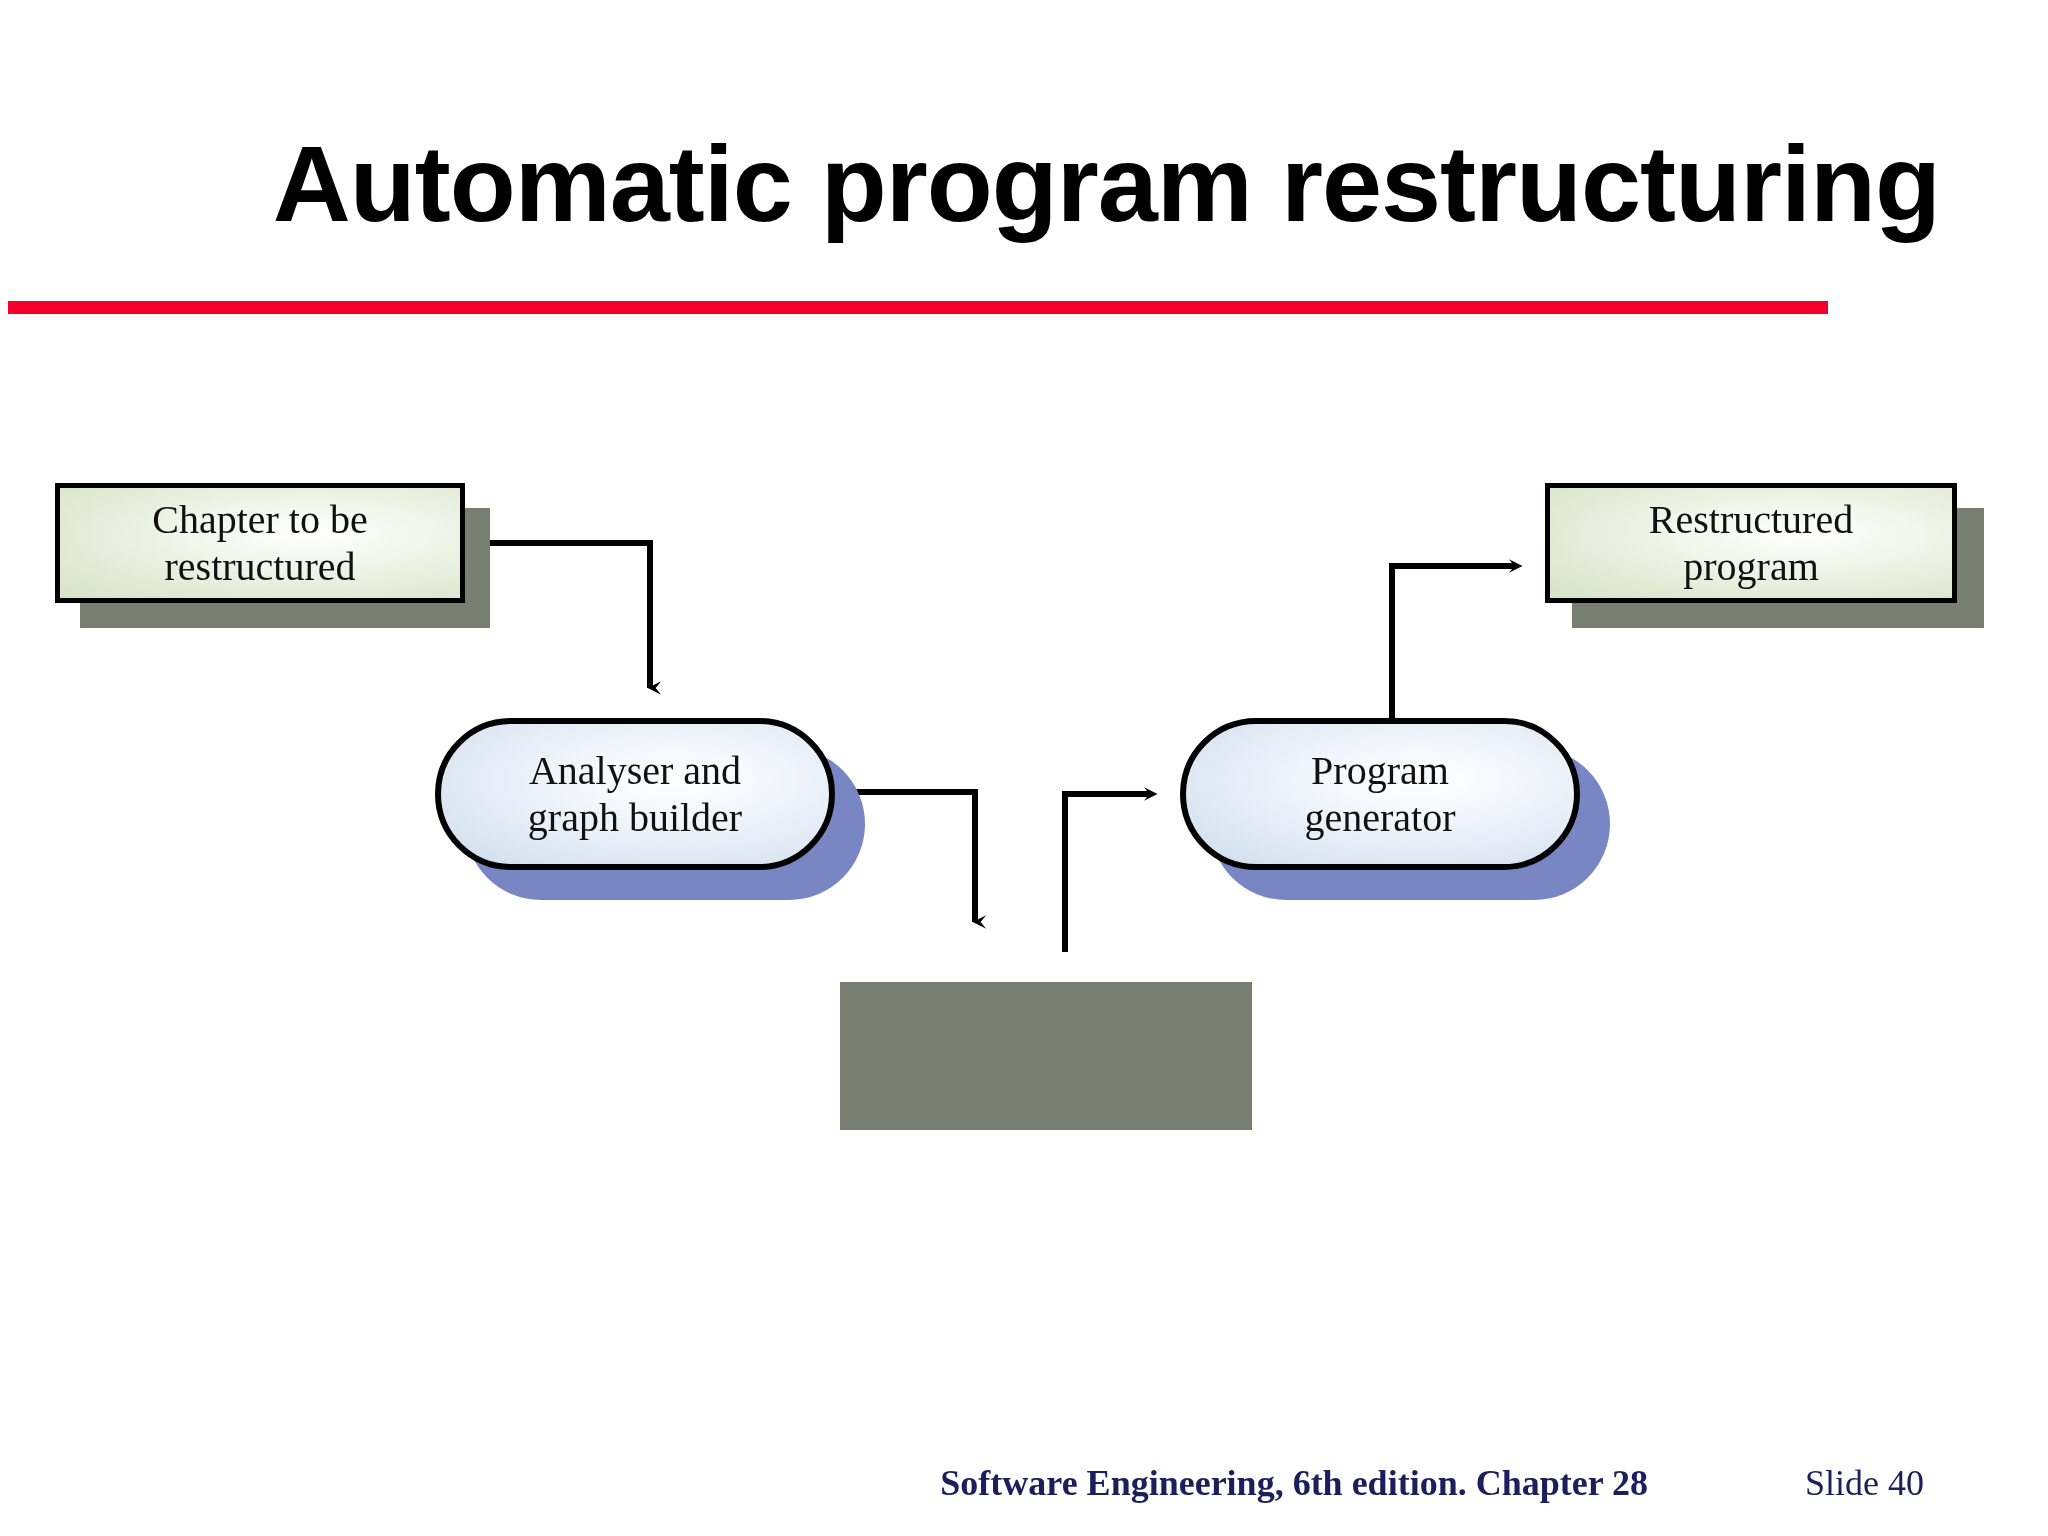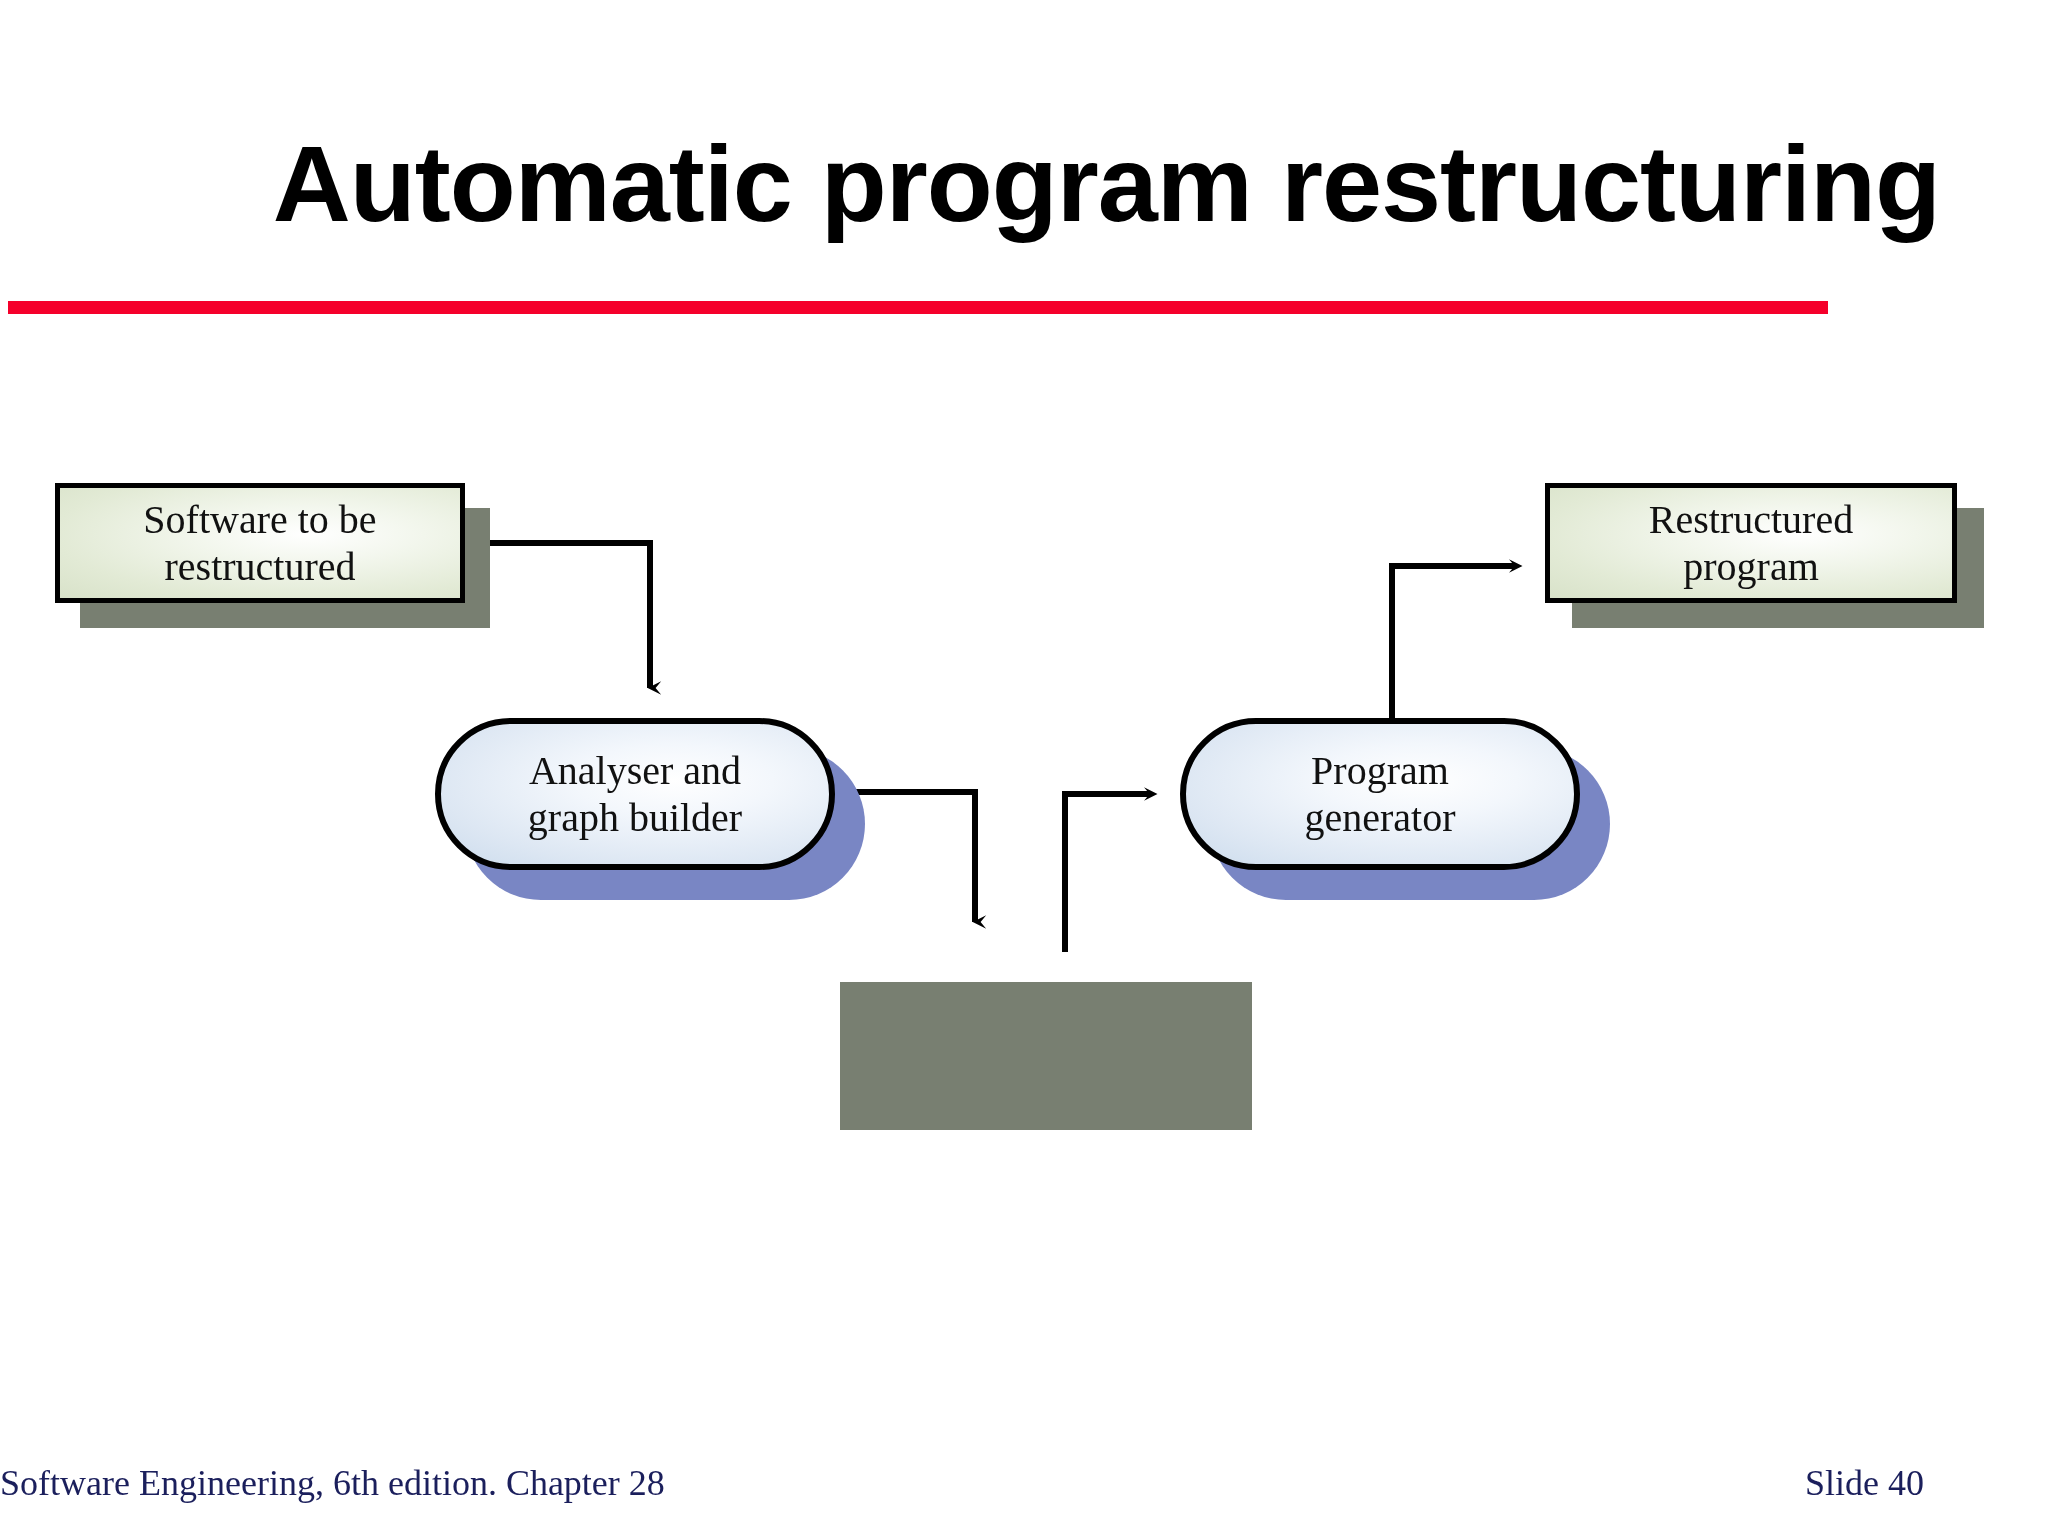--- a/index.html
+++ b/index.html
@@ -83,21 +83,21 @@
   
   .footer-text {
     position: absolute;
     top: 1462px;
     font-family: "Liberation Serif", serif;
     font-size: 36px;
     color: #1b1f5c;
     white-space: nowrap;
   }
   #footer-left   { left: 110px; }
-  #footer-center { left: 0; width: 1648px; text-align: left; }
+  #footer-center { left: 0; width: 1648px; text-align: right; font-weight: bold; }
   #footer-right  { right: 124px; }
 </style>
 </head>
 <body>
 
 <div id="slide">
 
   <div id="title">Automatic program restructuring</div>
   <div id="title-rule"></div>
 
@@ -132,21 +132,21 @@
       </g>
 
       <g>
         <path d="M 1392 718 L 1392 566 L 1515 566" fill="none" stroke="#000000" stroke-width="6" marker-end="url(#stealth-right)"></path>
       </g>
     </svg>
   </div>
 
   <div class="node node-rect" style="left:55px; top:483px; width:410px; height:120px;">
     <span>
-      <span>Software to be</span><br>
+      <span>Chapter to be</span><br>
       <span>restructured</span>
     </span>
   </div>
 
   <div class="node node-round" style="left:435px; top:718px; width:400px; height:152px;">
     <span>
       <span>Analyser and</span><br>
       <span>graph builder</span>
     </span>
   </div>

